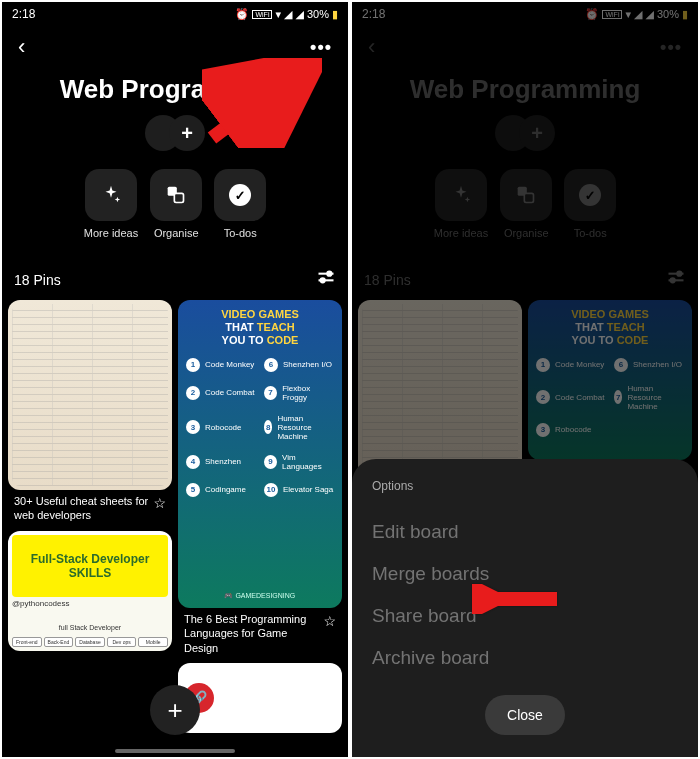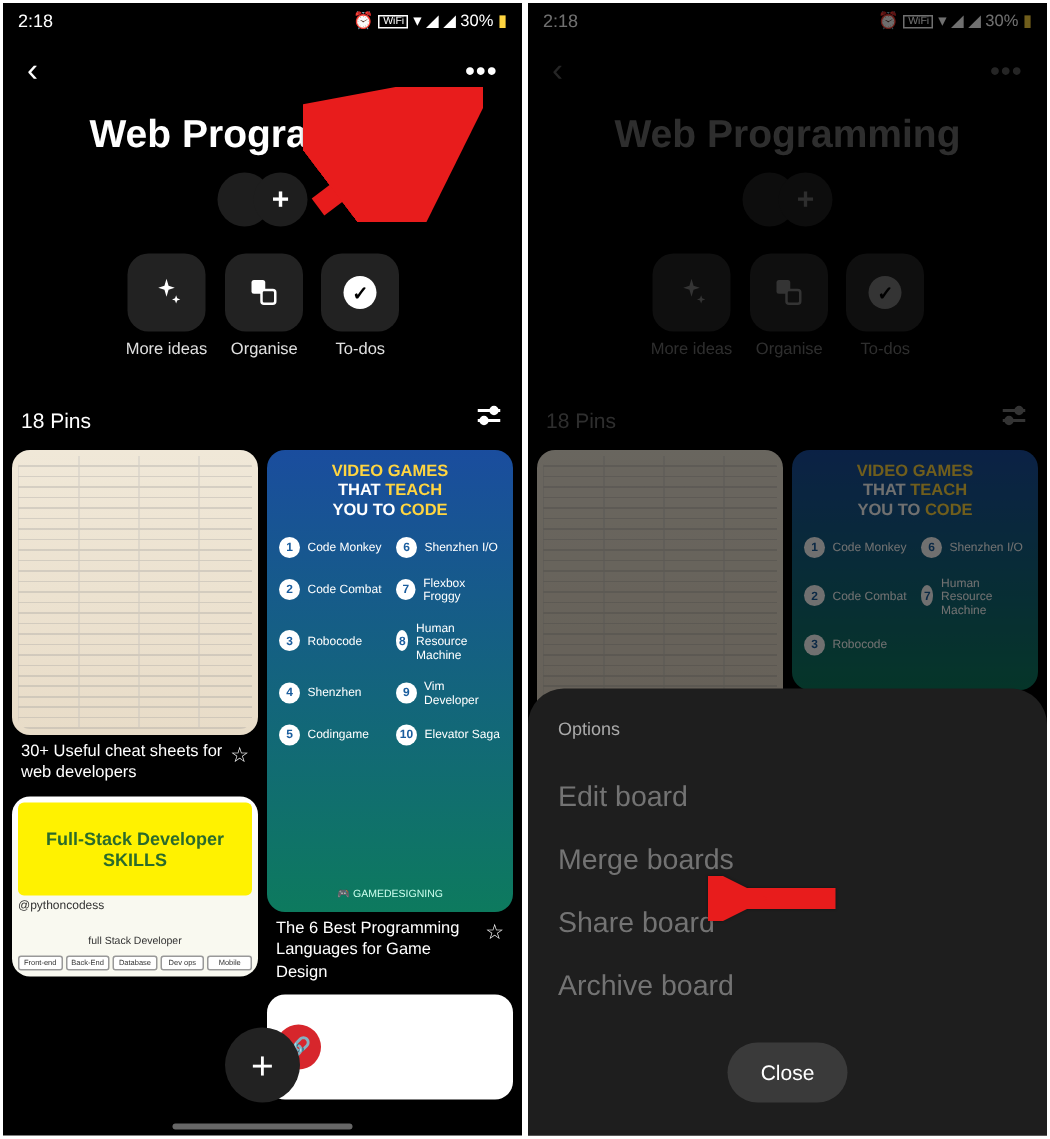--- a/index.html
+++ b/index.html
@@ -171,21 +171,21 @@
         <div class="pin3-item">
                 <div class="pin3-num">8</div>
                 <span>Human Resource Machine</span>
               </div>
         <div class="pin3-item">
                 <div class="pin3-num">4</div>
                 <span>Shenzhen</span>
               </div>
         <div class="pin3-item">
                 <div class="pin3-num">9</div>
-                <span>Vim Developer</span>
+                <span>Vim Languages</span>
               </div>
         <div class="pin3-item">
                 <div class="pin3-num">5</div>
                 <span>Codingame</span>
               </div>
         <div class="pin3-item">
                 <div class="pin3-num">10</div>
                 <span>Elevator Saga</span>
               </div>
       </div>

